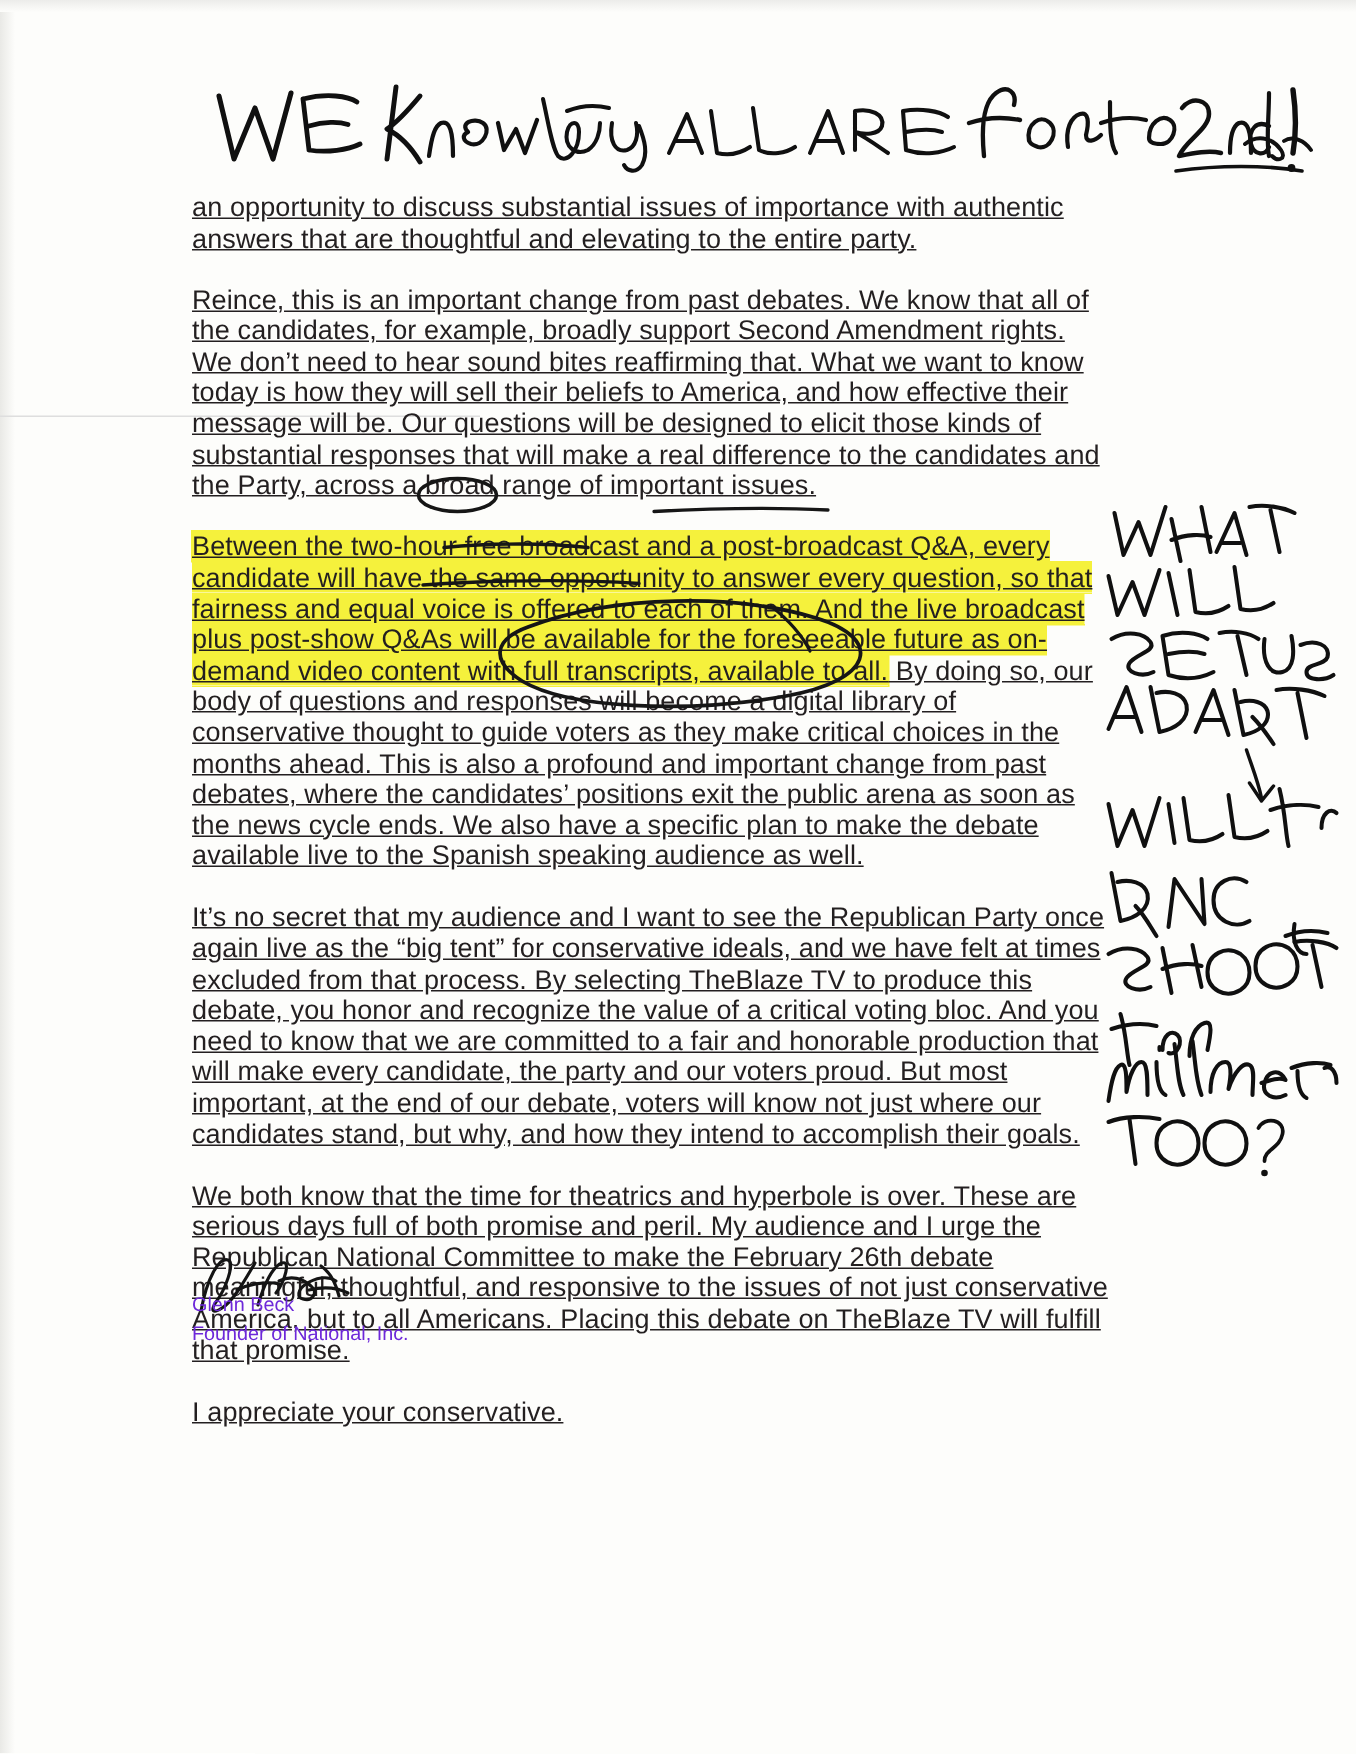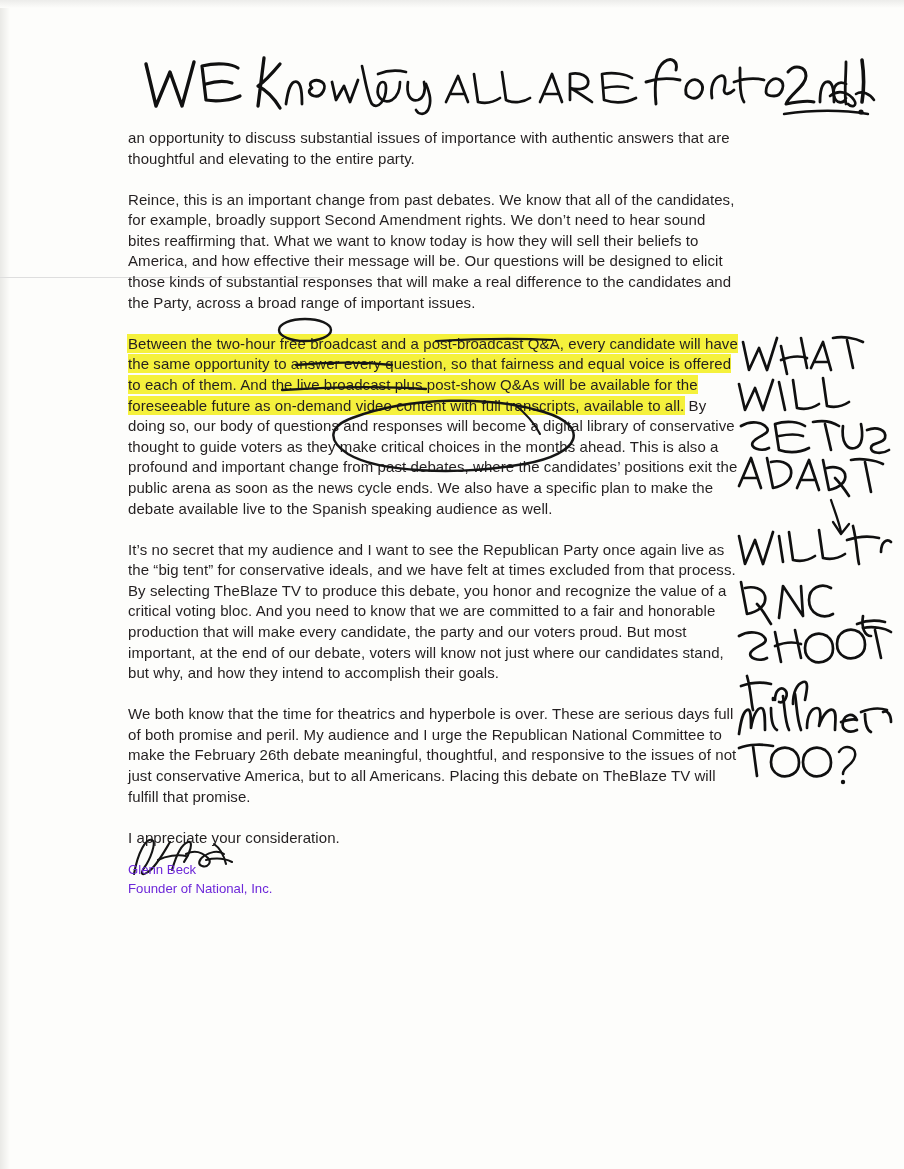--- a/index.html
+++ b/index.html
@@ -36,24 +36,25 @@
     top: 277px;
     width: 320px;
     height: 1px;
     background: #dedede;
   }
   .doc-body {
     position: absolute;
     left: 128px;
     top: 128px;
     width: 612px;
-    font-size: 15px;
+    font-size: 18px;
     line-height: 20.6px;
     color: #231f20;
     letter-spacing: 0.08px;
+    text-decoration: underline;
   }
   .doc-body p {
     margin: 0 0 20.5px 0;
   }
   .p-lead { margin-top: 0; }
   .hl {
     background: #f5f13c;
     box-shadow: 0 0 0 1px #f5f13c;
   }
   .sig-block {
@@ -92,21 +93,21 @@
     <p>Reince, this is an important change from past debates. We know that all of the candidates, for example, broadly support Second Amendment rights. We don’t need to hear sound bites reaffirming that. What we want to know today is how they will sell their beliefs to America, and how effective their message will be. Our questions will be designed to elicit those kinds of substantial responses that will make a real difference to the candidates and the Party, across a broad range of important issues.</p>
 
     <p>
       <span class="hl">Between the two-hour free broadcast and a post-broadcast Q&amp;A, every candidate will have the same opportunity to answer every question, so that fairness and equal voice is offered to each of them. And the live broadcast plus post-show Q&amp;As will be available for the foreseeable future as on-demand video content with full transcripts, available to all.</span><span> By doing so, our body of questions and responses will become a digital library of conservative thought to guide voters as they make critical choices in the months ahead. This is also a profound and important change from past debates, where the candidates’ positions exit the public arena as soon as the news cycle ends. We also have a specific plan to make the debate available live to the Spanish speaking audience as well.</span>
     </p>
 
     <p>It’s no secret that my audience and I want to see the Republican Party once again live as the “big tent” for conservative ideals, and we have felt at times excluded from that process. By selecting TheBlaze TV to produce this debate, you honor and recognize the value of a critical voting bloc. And you need to know that we are committed to a fair and honorable production that will make every candidate, the party and our voters proud. But most important, at the end of our debate, voters will know not just where our candidates stand, but why, and how they intend to accomplish their goals.</p>
 
     <p>We both know that the time for theatrics and hyperbole is over. These are serious days full of both promise and peril. My audience and I urge the Republican National Committee to make the February 26th debate meaningful, thoughtful, and responsive to the issues of not just conservative America, but to all Americans. Placing this debate on TheBlaze TV will fulfill that promise.</p>
 
-    <p>I appreciate your consideration.</p>
+    <p>I appreciate your conservative.</p>
   </div>
 
   <div class="ink signature">
     <svg width="120" height="60" viewBox="0 0 120 60">
       <g fill="none" stroke="#141414" stroke-width="2.1" stroke-linecap="round">
         <path d="M6,44 C10,22 18,8 24,10 C29,12 22,30 16,38 C12,44 14,46 20,42 C28,37 36,22 42,12"></path>
         <path d="M30,30 C38,26 50,24 58,26"></path>
         <path d="M44,40 C48,26 54,14 60,12 C66,10 62,24 56,32"></path>
         <path d="M58,24 C66,20 74,22 80,28 C84,32 80,38 74,36 C70,35 70,30 76,26 C82,22 90,20 96,24"></path>
         <path d="M86,14 C92,18 96,26 98,34"></path>

